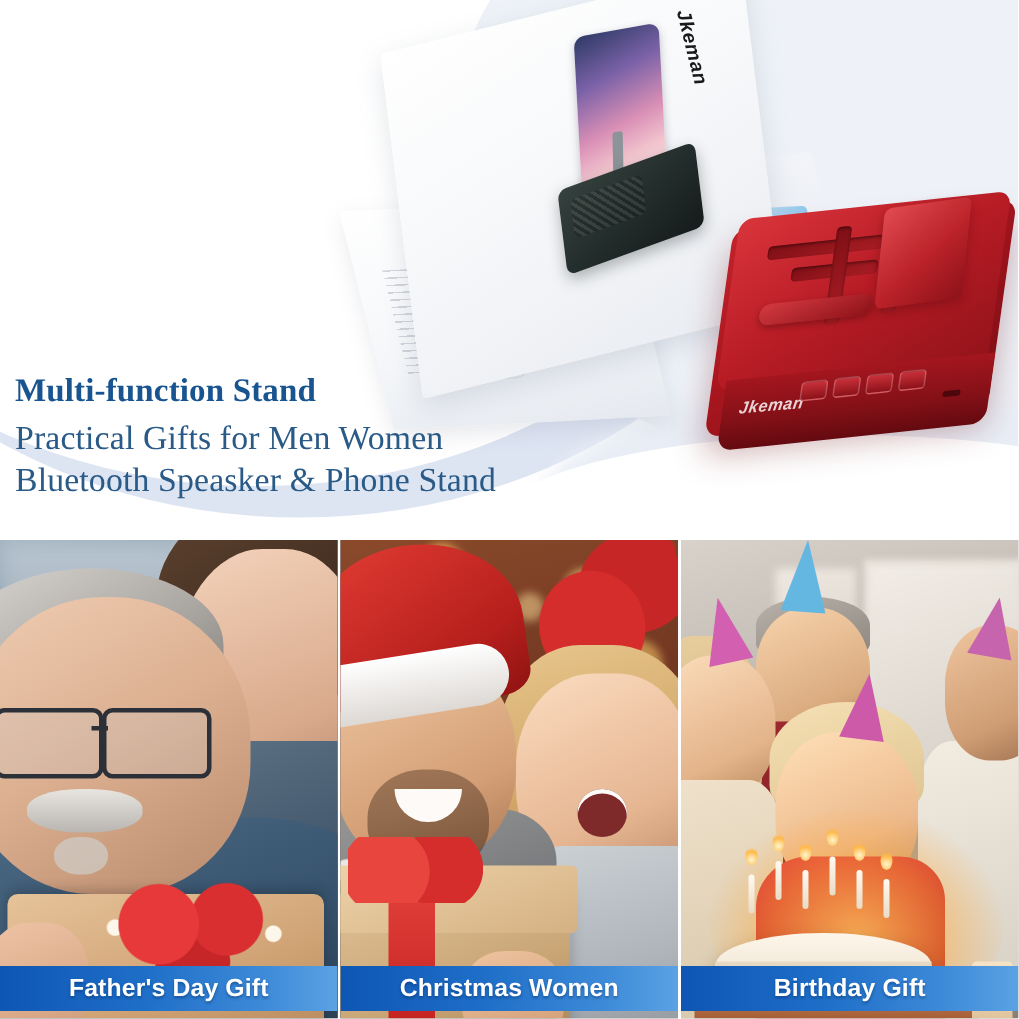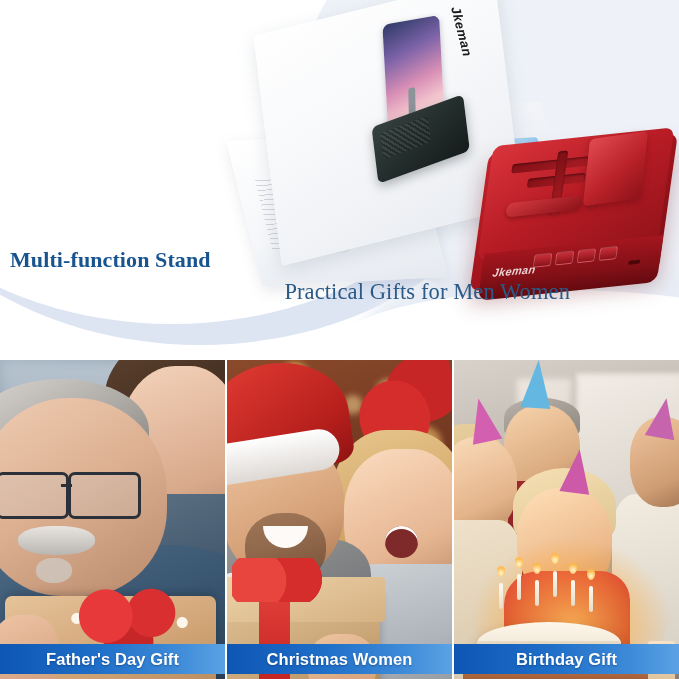--- a/index.html
+++ b/index.html
@@ -120,21 +120,21 @@
         border:1px solid rgba(255,255,255,.22);transform:skewX(-14deg);}
   #b1{left:56px;} #b2{left:78px;} #b3{left:100px;} #b4{left:122px;}
   #unit-port{position:absolute;left:150px;top:130px;width:12px;height:4px;border-radius:2px;
         background:#4d070c;transform:skewX(-14deg);}
 
   
   #copy{position:absolute;left:10px;top:248px;width:560px;}
   #h1{font-family:"Liberation Serif",serif;font-weight:700;font-size:22px;
       color:#18548f;letter-spacing:.1px;line-height:1.12;margin:0 0 5px 0;}
   .h2{font-family:"Liberation Serif",serif;font-weight:400;font-size:22.5px;
-      color:#2a5a87;line-height:1.24;margin:0;letter-spacing:.1px;text-align:right;}
+      color:#2a5a87;line-height:1.24;margin:0;letter-spacing:.1px;}
 
   
   #strip{position:absolute;left:0;top:360px;width:679px;height:319px;
          display:flex;gap:2px;background:#ffffff;align-items:center;}
   .panel{position:relative;flex:1 1 0;height:319px;overflow:hidden;background:#2a2320;}
   .scene{position:absolute;inset:0;overflow:hidden;}
 
   
   .bg{position:absolute;inset:0;}
   .blur2{filter:blur(11px);}
@@ -381,20 +381,21 @@
       <div class="btn" id="b2"></div>
       <div class="btn" id="b3"></div>
       <div class="btn" id="b4"></div>
       <div id="unit-port"></div>
     </div>
   </div>
 
   <div id="copy">
     <div id="h1">Multi-function Stand</div>
     <div class="h2">Practical Gifts for Men Women</div>
+    <div class="h2">Bluetooth Speasker &amp; Phone Stand</div>
   </div>
 
   <div id="strip">
 
     <div class="panel" id="p1">
       <div class="scene">
         <div class="bg"></div>
           <div class="wall"></div>
         <div class="whair"></div>
           <div class="woman"></div>

